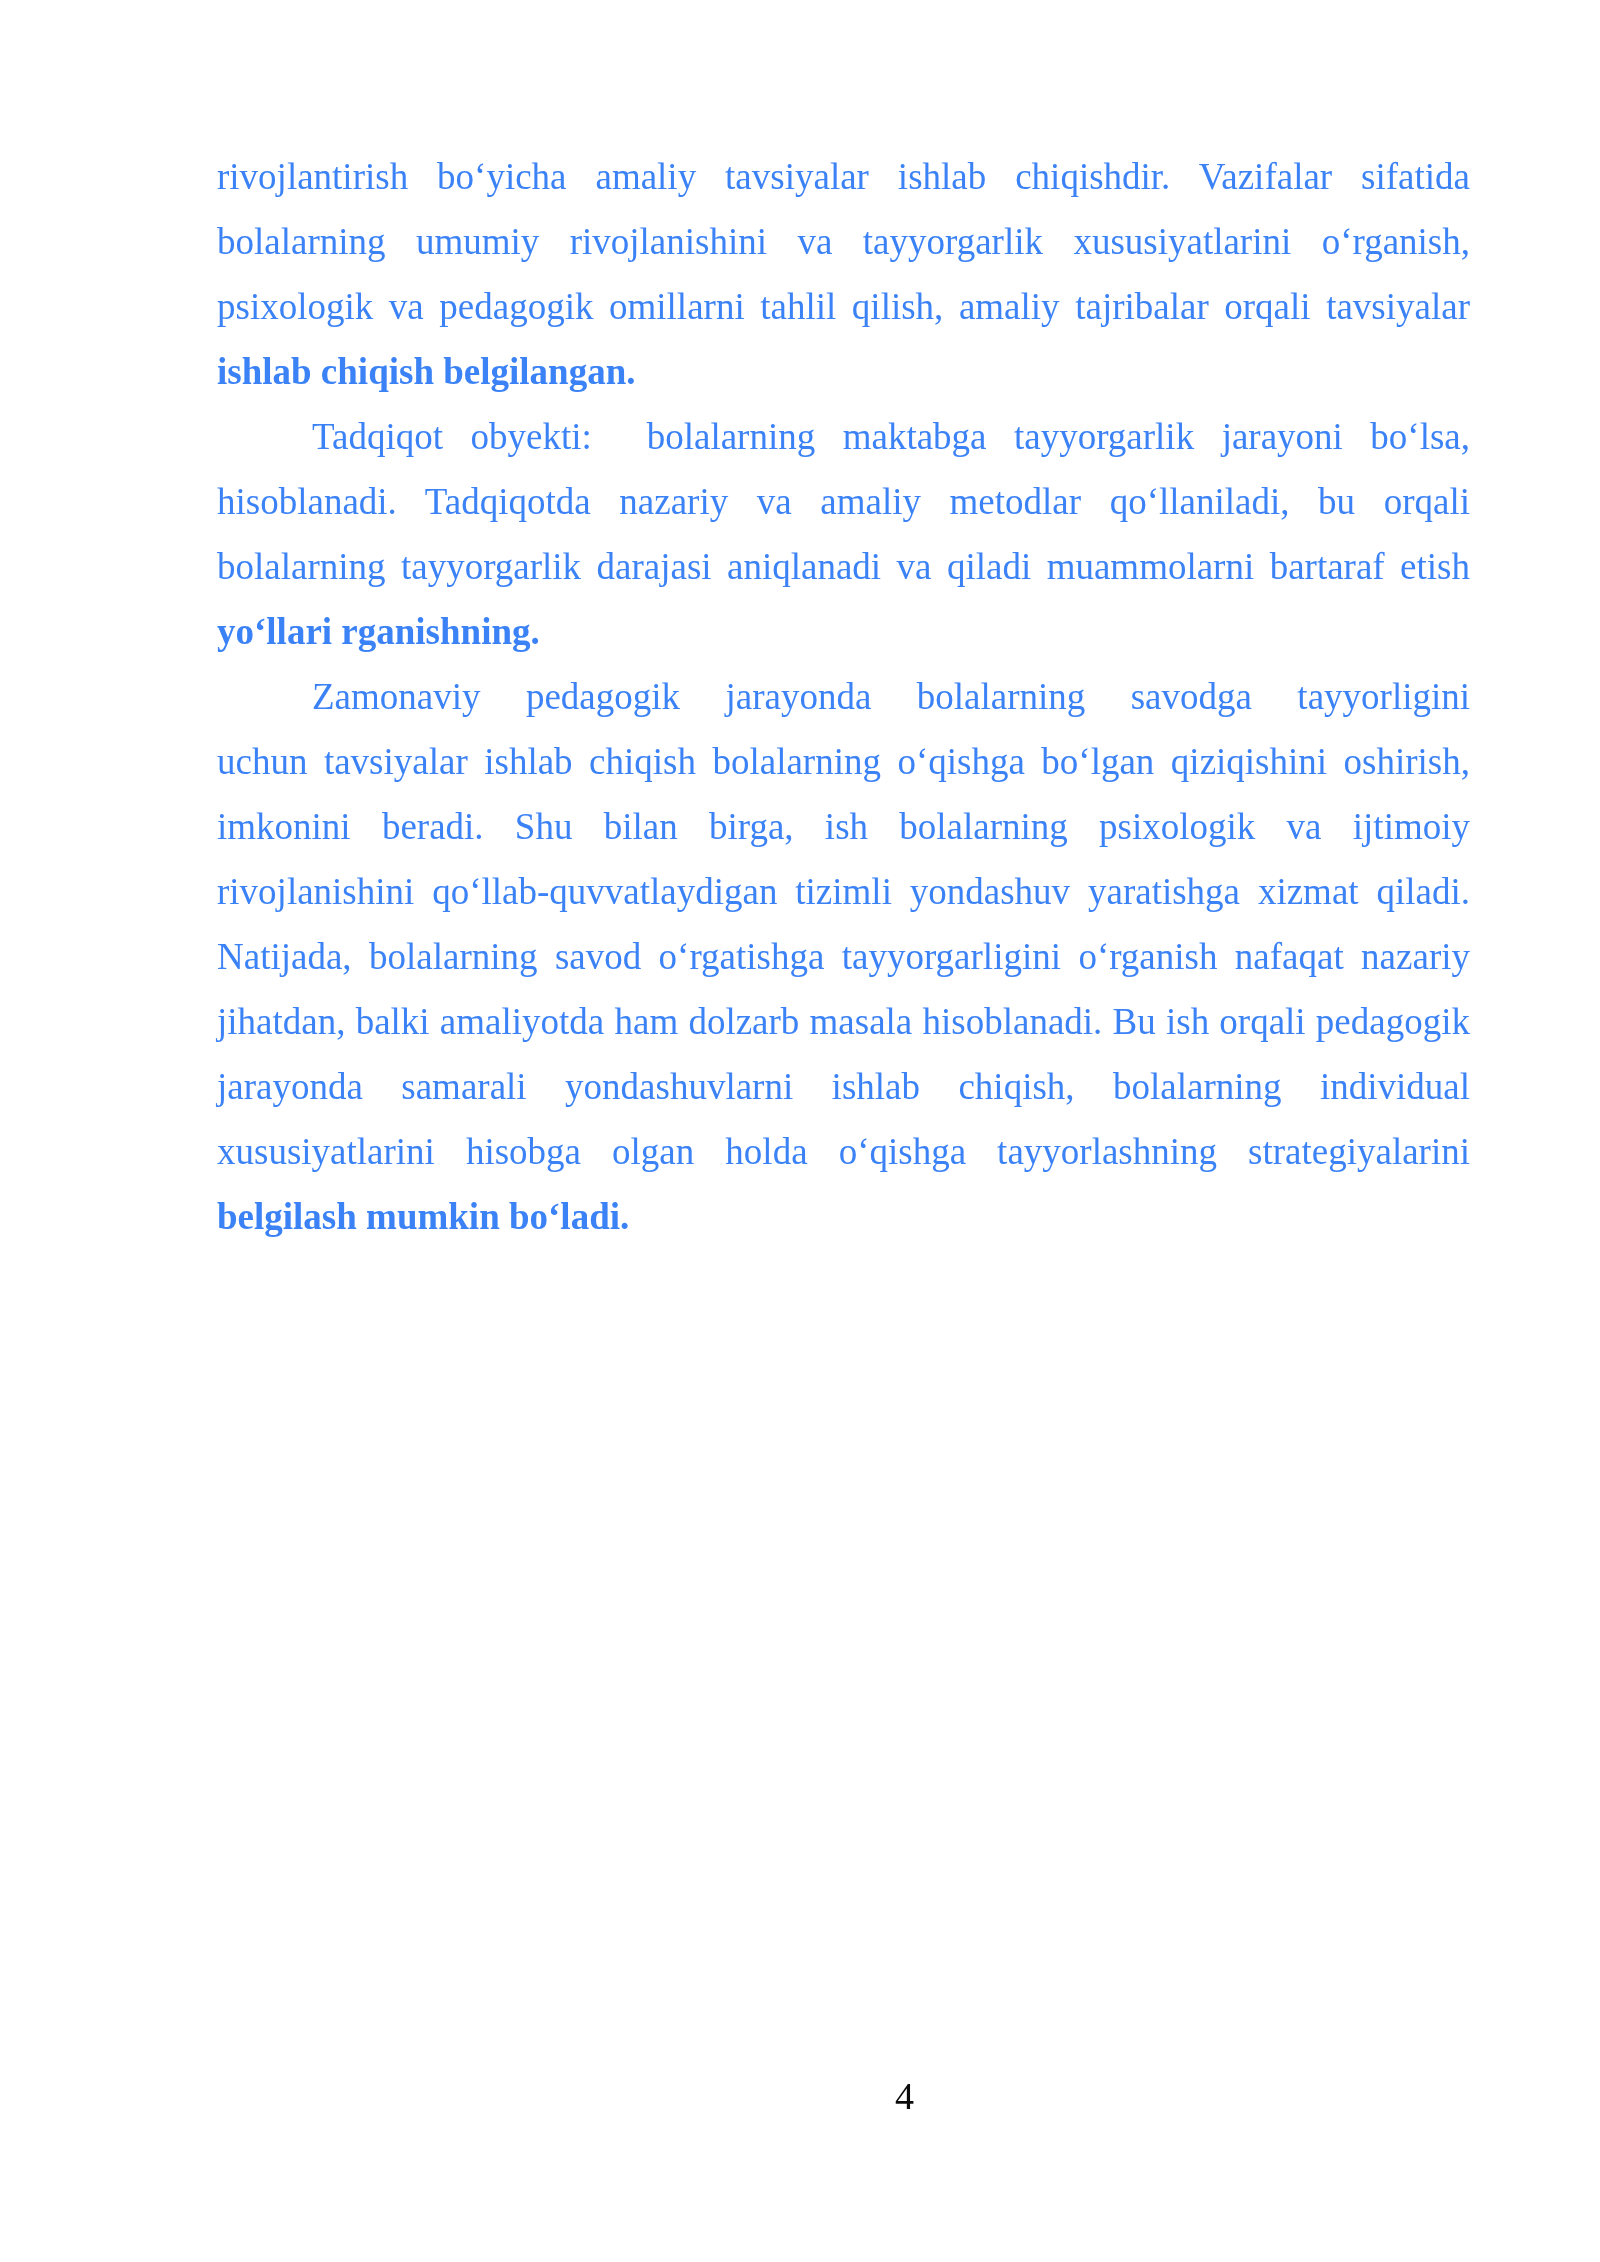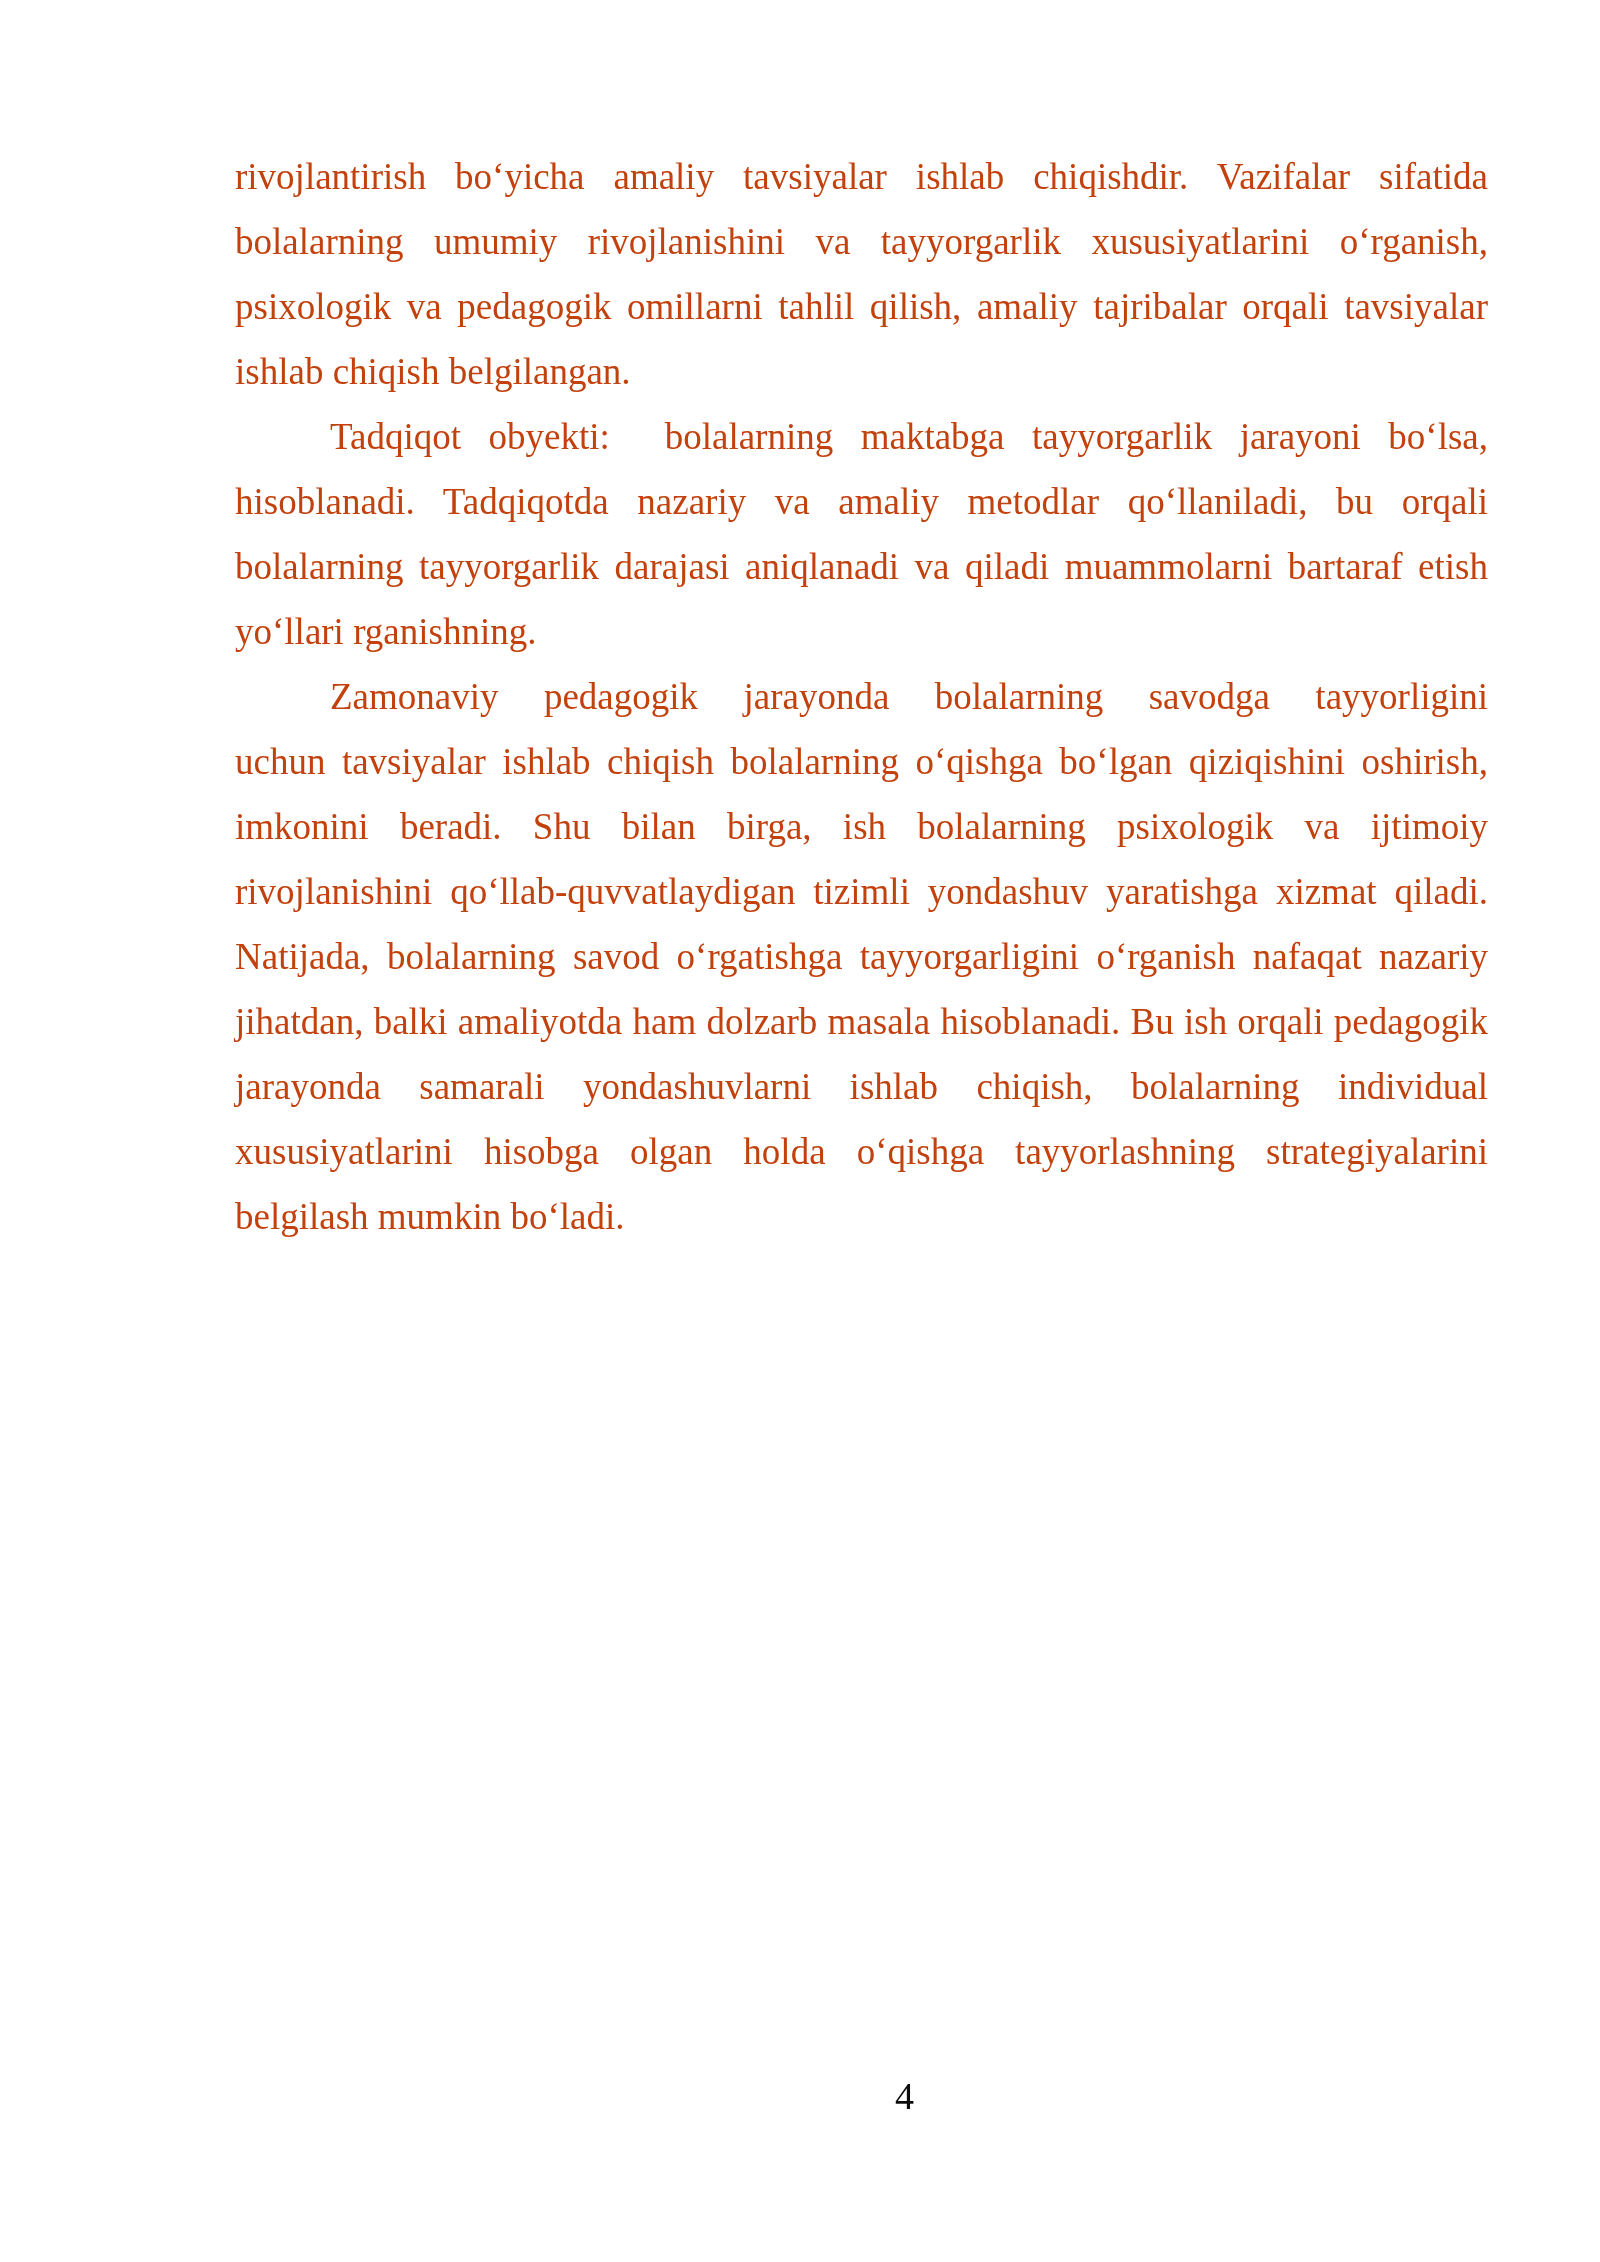--- a/index.html
+++ b/index.html
@@ -15,35 +15,36 @@
     font-family: "Liberation Serif", "DejaVu Serif", serif;
     color: #0b0b0b;
   }
   .page {
     position: absolute;
     inset: 0;
     background: #ffffff;
   }
   .text-block {
     position: absolute;
-    left: 235px;
+    left: 217px;
     top: 144px;
     width: 1253px;
     font-size: 37px;
     line-height: 65px;
-    color: #c2410c;
+    color: #3b82f6;
   }
   .line {
     height: 65px;
     text-align: justify;
     text-align-last: justify;
     white-space: normal;
   }
   .line.last {
     text-align-last: left;
+    font-weight: bold;
   }
   .line.indent {
     text-indent: 95px;
   }
   .line b {
     font-weight: normal;
   }
   .page-num {
     position: absolute;
     left: 895px;

